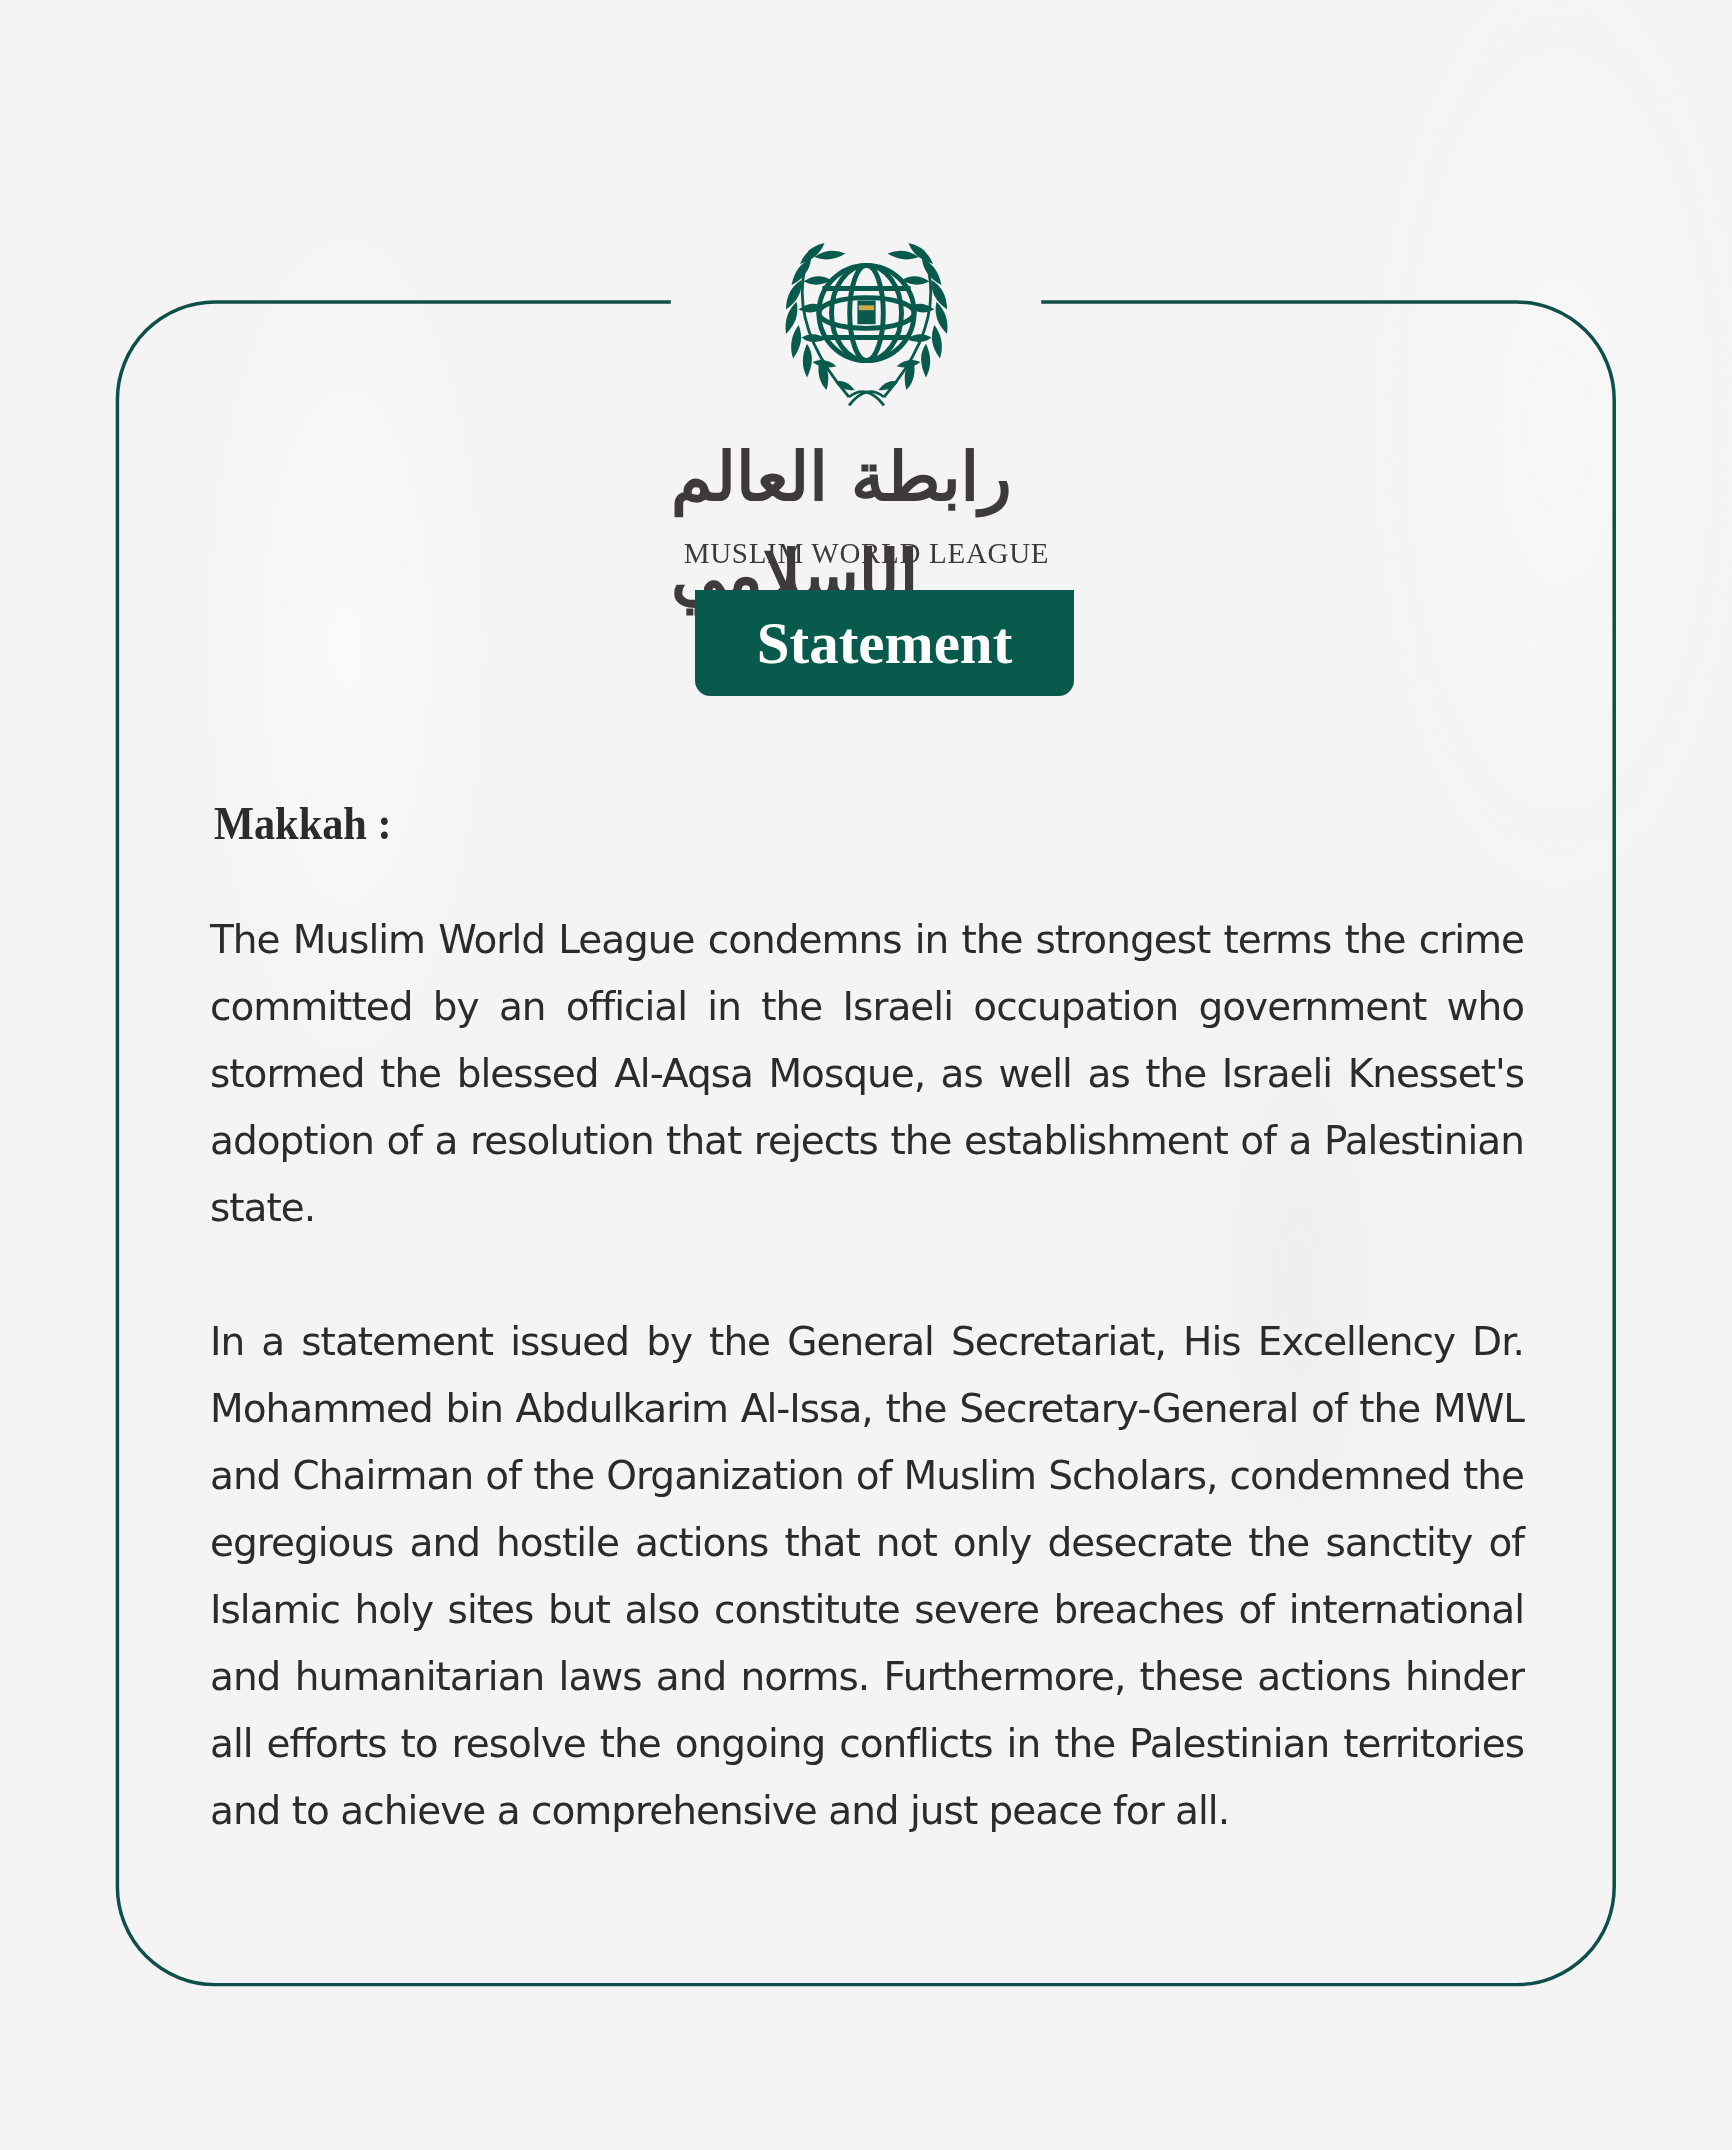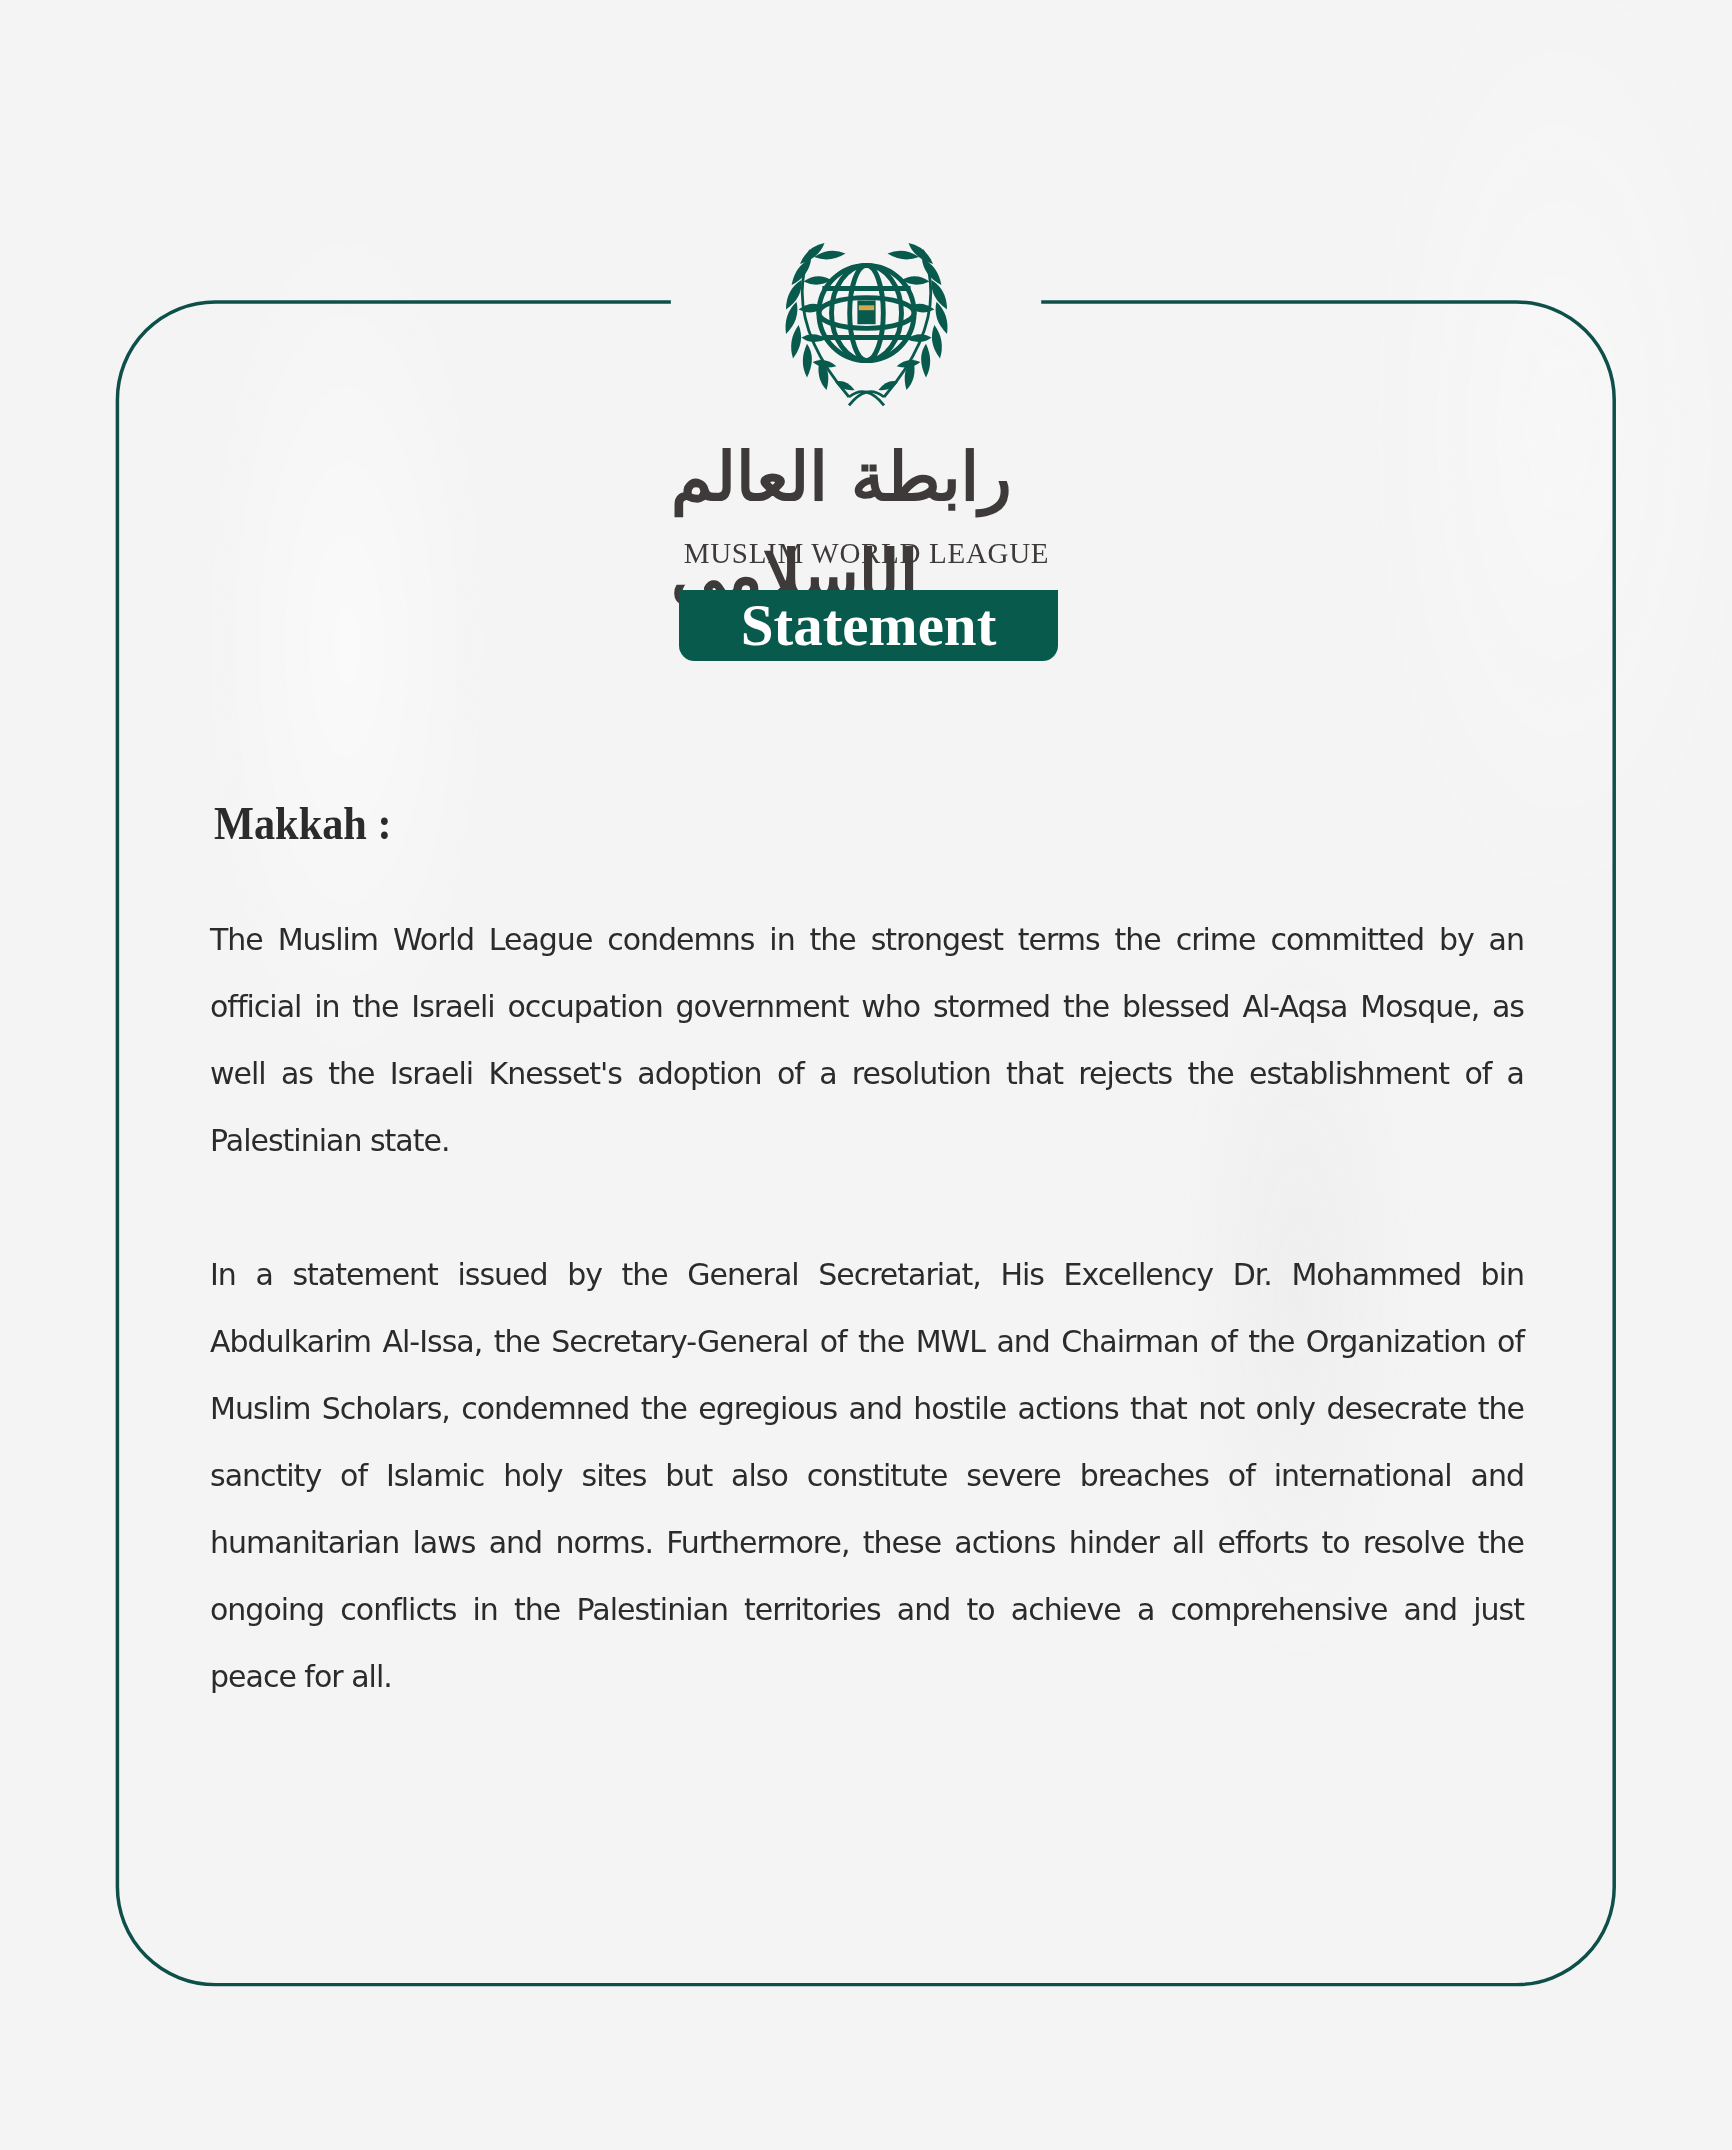--- a/index.html
+++ b/index.html
@@ -25,36 +25,36 @@
     font-family: "DejaVu Serif", serif; font-size: 67px; font-weight: bold;
     color: #3e3a3a; line-height: 98px; letter-spacing: 1.4px;
   }
   .org-name {
     position: absolute; left: 671px; top: 532px; width: 391px; height: 42px;
     text-align: center;
     font-family: "Liberation Serif", serif; font-weight: normal; font-size: 29px;
     color: #3e3a3a; letter-spacing: 0.7px; line-height: 42px;
   }
   .badge {
-    position: absolute; left: 679px; top: 590px; width: 379px; height: 71px;
+    position: absolute; left: 695px; top: 590px; width: 379px; height: 106px;
     background: #085a4d; border-radius: 0 0 15.4px 15.4px;
     display: flex; align-items: center; justify-content: center;
   }
   .badge span {
     font-family: "Liberation Serif", serif; font-weight: bold; font-size: 59px;
     color: #ffffff;
   }
   .dateline {
     position: absolute; left: 214px; top: 797px;
     font-family: "Liberation Serif", serif; font-weight: bold; font-size: 46px;
     color: #2b2b2b; transform: scaleX(0.92); transform-origin: left;
   }
   .body-text {
     position: absolute; left: 210px; top: 906px; width: 1314px;
-    font-family: "DejaVu Sans", sans-serif; font-size: 30px;
+    font-family: "DejaVu Sans", sans-serif; font-size: 39px;
     line-height: 67px; color: #2b2b2b; text-align: justify;
     letter-spacing: -1px;
   }
   .body-text p { margin: 0 0 67px 0; }
 </style>
 </head>
 <body>
 
 <svg class="frame" viewBox="0 0 2480 3078" xmlns="http://www.w3.org/2000/svg">
   <path d="M 960 432 L 308 432 A 140 140 0 0 0 168 572 L 168 2700 A 140 140 0 0 0 308 2840 L 2170 2840 A 140 140 0 0 0 2310 2700 L 2310 572 A 140 140 0 0 0 2170 432 L 1490 432" fill="none" stroke="#0f4f4a" stroke-width="5"></path>

